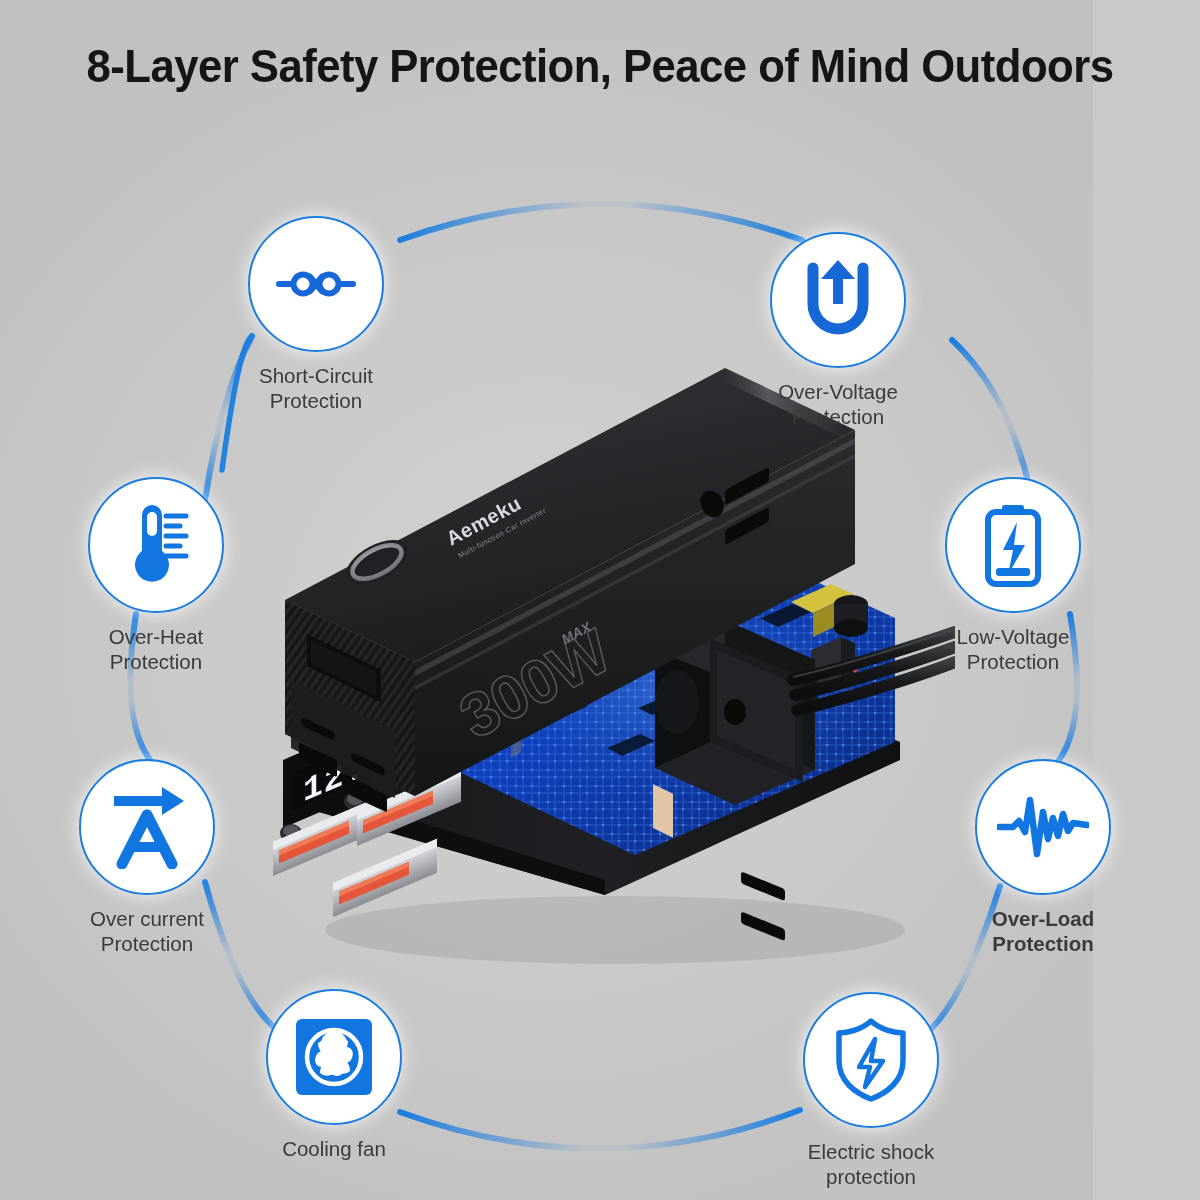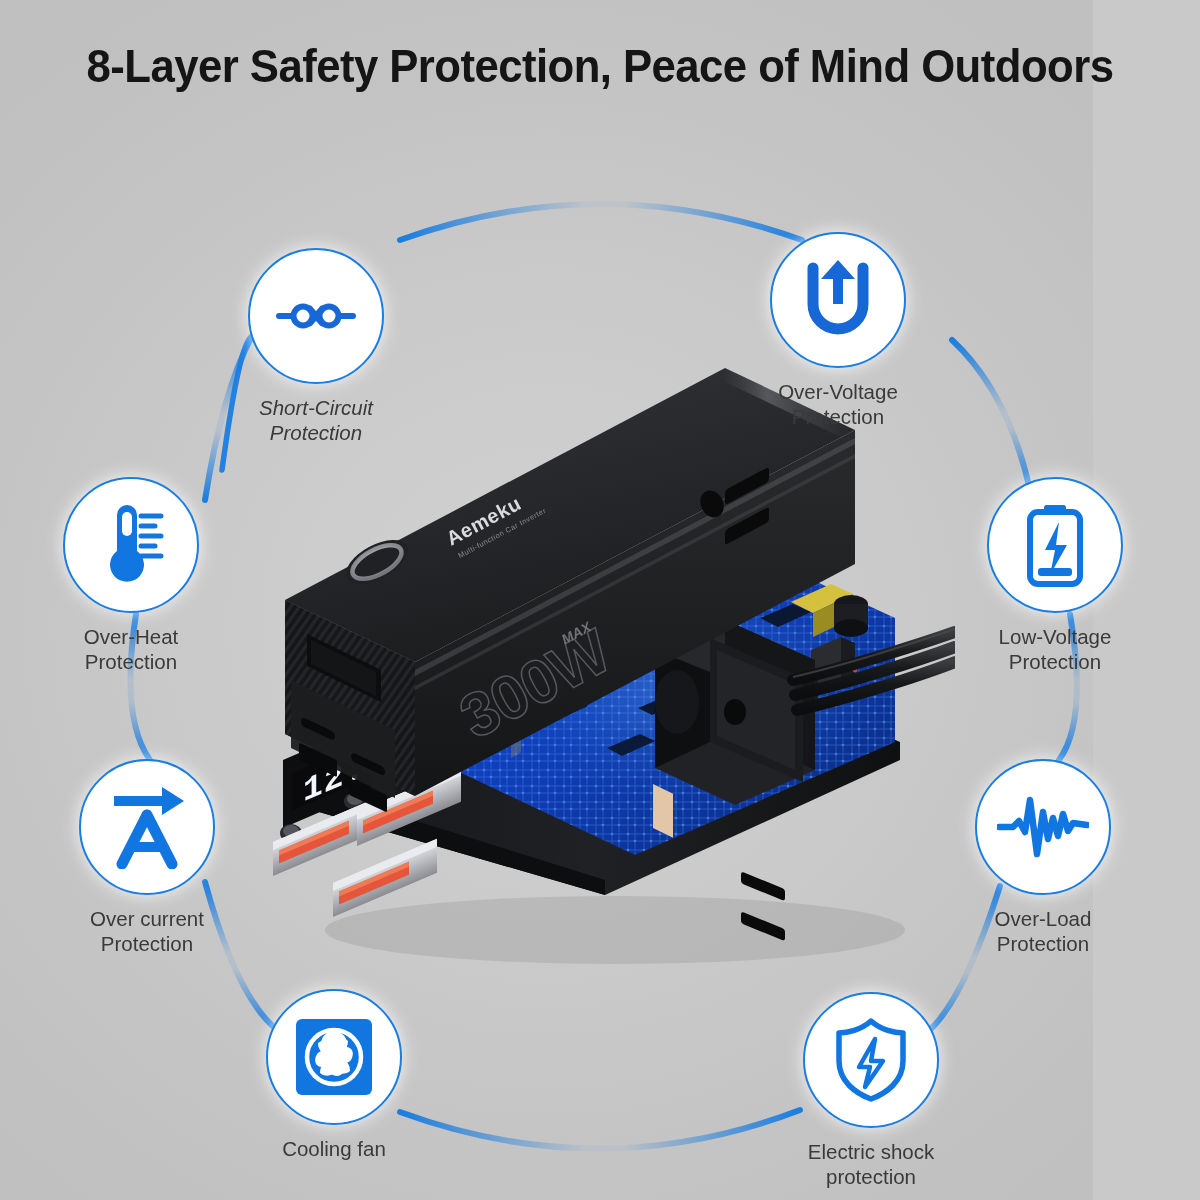--- a/index.html
+++ b/index.html
@@ -398,21 +398,21 @@
         </g>
 
         <g transform="translate(220,390) rotate(-28)">
           <text x="0" y="0" fill="none" stroke="#55585d" stroke-width="1.5" font-size="62" font-weight="bold" font-family="'Liberation Sans', sans-serif" letter-spacing="-1">300W</text>
           <text x="124" y="-42" fill="#70737a" font-size="14" font-weight="bold" font-style="italic" font-family="'Liberation Sans', sans-serif">MAX</text>
         </g>
       </g>
     </svg>
   </div>
 
-  <div class="feature" style="left:316px; top:248px;font-style:italic;">
+  <div class="feature" style="left:316px; top:216px;">
     <div class="bubble">
       <svg width="86" height="86" viewBox="0 0 86 86">
         <g stroke="#1767d6" stroke-width="6" stroke-linecap="round" fill="none">
           <path d="M6 43 H20"></path>
           <path d="M80 43 H66"></path>
         </g>
         <circle cx="30" cy="43" r="9.5" fill="none" stroke="#1767d6" stroke-width="6"></circle>
         <circle cx="56" cy="43" r="9.5" fill="none" stroke="#1767d6" stroke-width="6"></circle>
         <g stroke="#1767d6" stroke-width="6.5" stroke-linecap="round">
           <path d="M37 36 L49 50"></path>
@@ -429,39 +429,39 @@
       <svg width="84" height="84" viewBox="0 0 84 84">
         <path d="M17 10 V46 A25 25 0 0 0 67 46 V10" fill="none" stroke="#1767d6" stroke-width="11" stroke-linecap="round"></path>
         <path d="M42 46 V16" fill="none" stroke="#1767d6" stroke-width="10" stroke-linecap="butt"></path>
         <path d="M42 2 L59 21 L25 21 Z" fill="#1767d6"></path>
       </svg>
     </div>
     <div class="flabel">Over-Voltage
 Protection</div>
   </div>
 
-  <div class="feature" style="left:131px; top:477px;">
+  <div class="feature" style="left:156px; top:477px;">
     <div class="bubble">
       <svg width="80" height="84" viewBox="0 0 80 84">
         <path d="M26 12 a10 10 0 0 1 20 0 V48 a17 17 0 1 1 -20 0 Z" fill="#1176e0"></path>
         <rect x="31" y="9" width="10" height="24" rx="5" fill="#ffffff"></rect>
         <g stroke="#1176e0" stroke-width="5" stroke-linecap="round">
           <path d="M50 13 H70"></path>
           <path d="M50 23 H64"></path>
           <path d="M50 33 H70"></path>
           <path d="M50 43 H64"></path>
           <path d="M50 53 H70"></path>
         </g>
       </svg>
     </div>
     <div class="flabel">Over-Heat
 Protection</div>
   </div>
 
-  <div class="feature" style="left:1055px; top:477px;">
+  <div class="feature" style="left:1013px; top:477px;">
     <div class="bubble">
       <svg width="72" height="86" viewBox="0 0 72 86">
         <rect x="25" y="3" width="22" height="8" rx="2.5" fill="#1176e0"></rect>
         <rect x="11" y="10" width="50" height="72" rx="8" fill="none" stroke="#1176e0" stroke-width="6"></rect>
         <path d="M40 20 L26 48 H36 L31 73 L48 43 H37 Z" fill="#1176e0"></path>
         <rect x="19" y="66" width="34" height="8" rx="3" fill="#1176e0"></rect>
       </svg>
     </div>
     <div class="flabel">Low-Voltage
 Protection</div>
@@ -473,21 +473,21 @@
         <path d="M10 16 H64" stroke="#1176e0" stroke-width="10" stroke-linecap="butt" fill="none"></path>
         <path d="M58 2 L80 16 L58 30 Z" fill="#1176e0"></path>
         <path d="M43 30 L18 79 M43 30 L68 79" stroke="#1176e0" stroke-width="11" stroke-linecap="round" fill="none"></path>
         <path d="M28 62 H58" stroke="#1176e0" stroke-width="10" stroke-linecap="round" fill="none"></path>
       </svg>
     </div>
     <div class="flabel">Over current
 Protection</div>
   </div>
 
-  <div class="feature" style="left:1043px; top:759px;">
+  <div class="feature" style="left:1043px; top:759px;font-weight:bold;">
     <div class="bubble">
       <svg width="92" height="70" viewBox="0 0 92 70">
         <path d="M2 35 H16 L22 29 L28 40 L33 8 L40 62 L46 20 L51 47 L56 26 L61 44 L66 22 L71 39 L76 31 L90 33" fill="none" stroke="#1176e0" stroke-width="6.5" stroke-linejoin="round" stroke-linecap="round"></path>
       </svg>
     </div>
     <div class="flabel">Over-Load
 Protection</div>
   </div>
 
   <div class="feature" style="left:871px; top:992px;">

